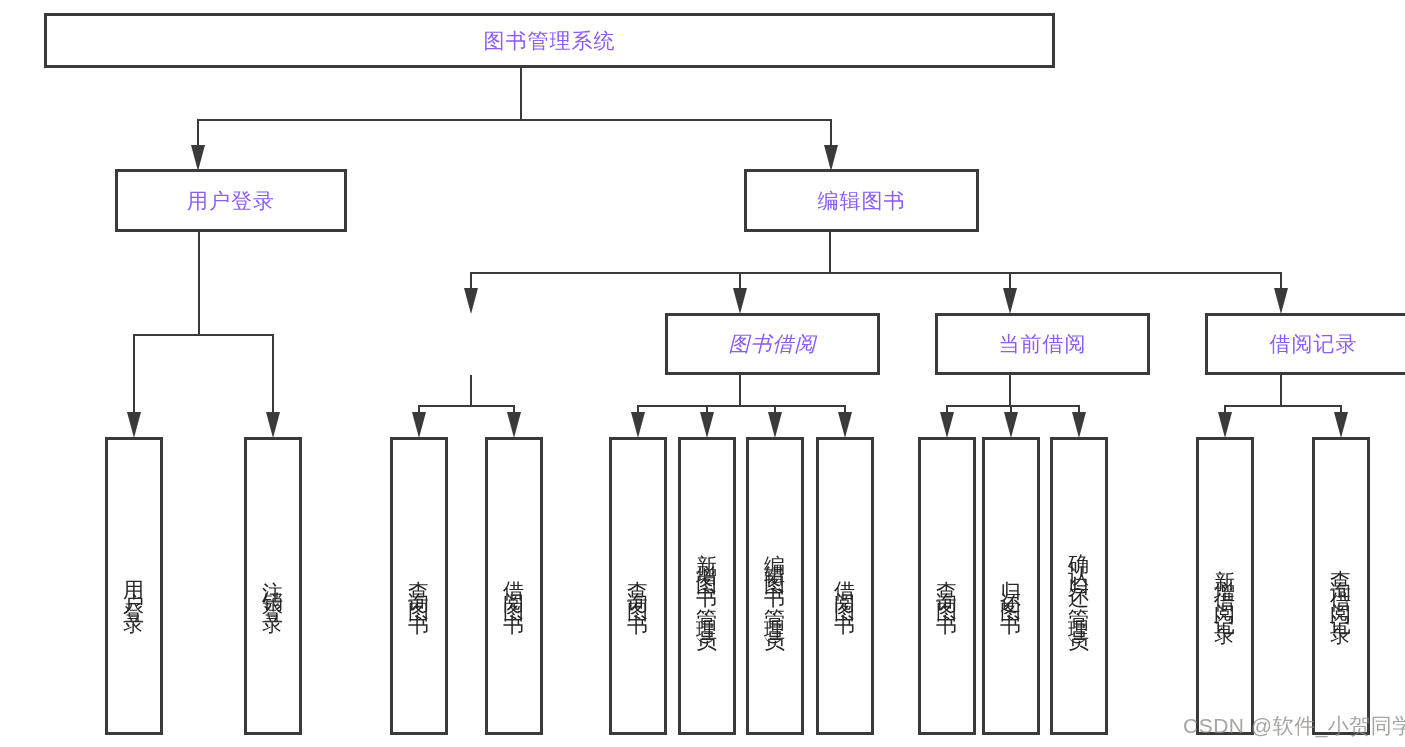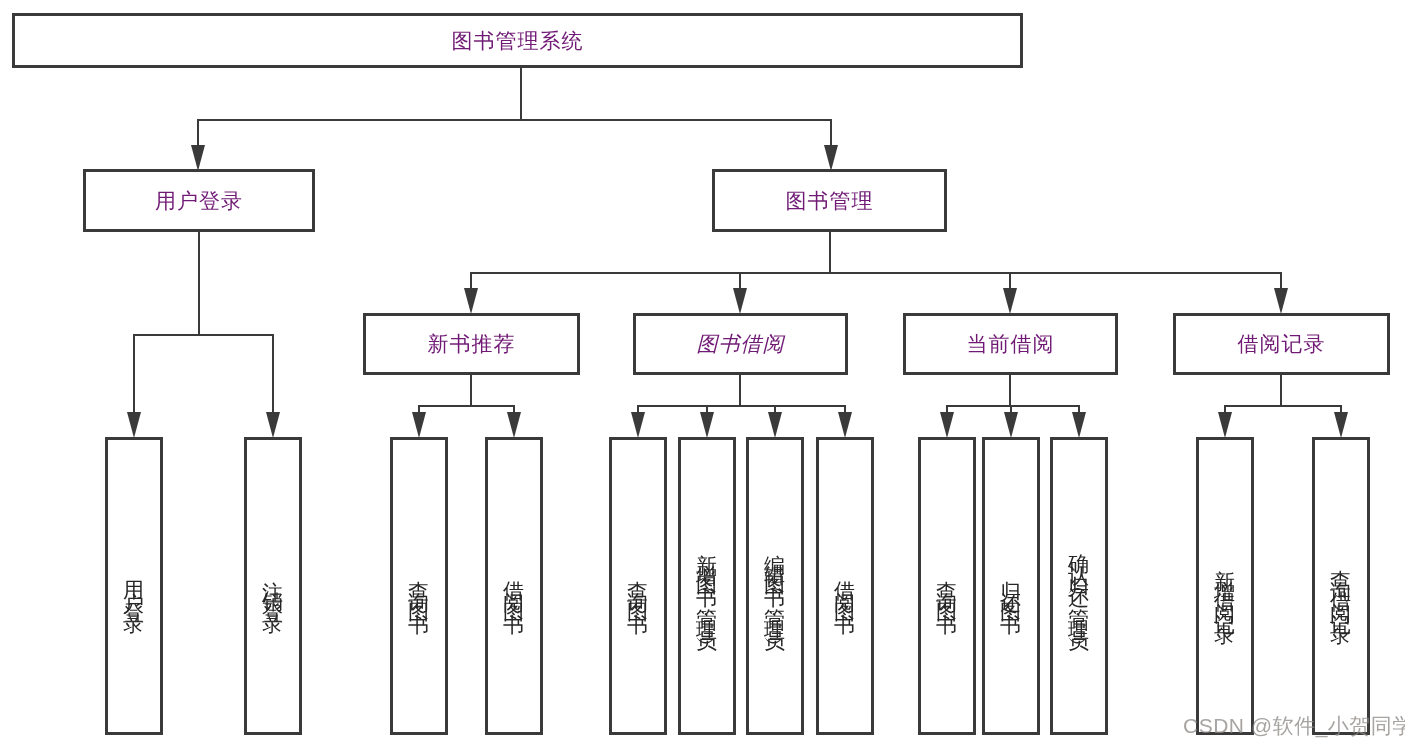--- a/index.html
+++ b/index.html
@@ -22,25 +22,26 @@
     pointer-events: none;
   }
   .node {
     position: absolute;
     box-sizing: border-box;
     background: #ffffff;
     border: 3px solid #3a3a3a;
     display: flex;
     align-items: center;
     justify-content: center;
-    color: #701a75;
+    color: #8b5cf6;
     font-size: 21px;
     letter-spacing: 1px;
     text-align: center;
     white-space: nowrap;
+    margin-left: 32px;
   }
   .node.root   { left: 12px;  top: 13px;  width: 1011px; height: 55px; }
   .node.lv2a   { left: 83px;  top: 169px; width: 232px;  height: 63px; }
   .node.lv2b   { left: 712px; top: 169px; width: 235px;  height: 63px; }
   .node.lv3    { top: 313px; height: 62px; }
   .leaf {
     position: absolute;
     box-sizing: border-box;
     background: #ffffff;
     border: 3px solid #3a3a3a;
@@ -138,23 +139,22 @@
       <path d="M1011,438 l-7,-26 h14 z"></path>
       <path d="M1079,438 l-7,-26 h14 z"></path>
       <path d="M1225,438 l-7,-26 h14 z"></path>
       <path d="M1341,438 l-7,-26 h14 z"></path>
     </g>
   </svg>
 
   <div class="node root">图书管理系统</div>
 
   <div class="node lv2a">用户登录</div>
-  <div class="node lv2b">图书管理</div>
-
-  <div class="node lv3" style="left:363px;width:217px;">新书推荐</div>
+  <div class="node lv2b">编辑图书</div>
+
   <div class="node lv3" style="left:633px;width:215px;font-style:italic;">图书借阅</div>
   <div class="node lv3" style="left:903px;width:215px;font-family:Liberation Mono, monospace;">当前借阅</div>
   <div class="node lv3" style="left:1173px;width:217px;font-family:Liberation Mono, monospace;">借阅记录</div>
 
   <div class="leaf" style="left:105px;">
     <span>用户登录</span>
     </div>
   <div class="leaf" style="left:244px;">
     <span>注销登录</span>
     </div>

